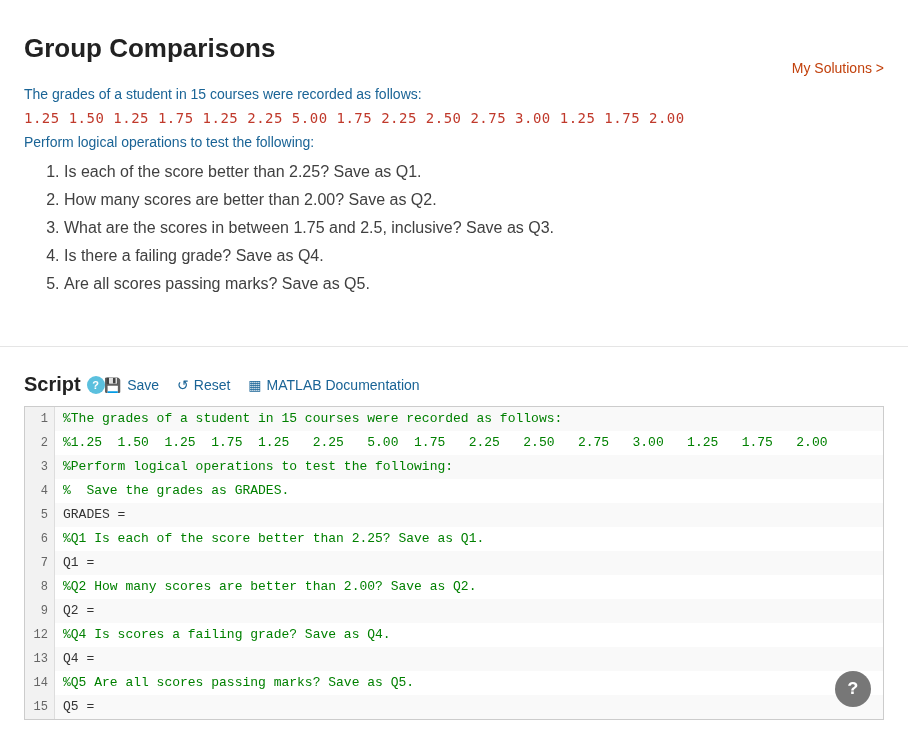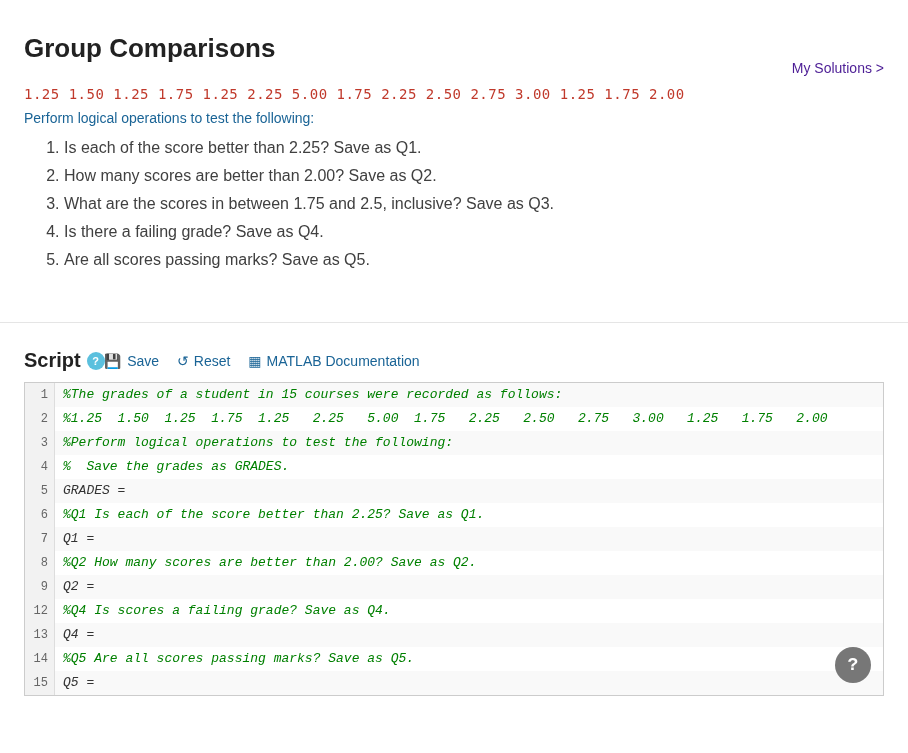--- a/index.html
+++ b/index.html
@@ -15,21 +15,21 @@
       justify-content: space-between;
       align-items: center;
       padding: 20px 24px 10px 24px;
     }
     .page-title {
       font-size: 26px;
       font-weight: bold;
       color: #222;
     }
     .my-solutions-link {
-      color: #4c1d95;
+      color: #c2410c;
       font-size: 14px;
       text-decoration: none;
       cursor: pointer;
       margin-top: 40px;
     }
     .content-area {
       padding: 0 24px 20px 24px;
     }
     .description-text {
       color: #1a6496;
@@ -137,21 +137,20 @@
       border-right: 1px solid #ddd;
       user-select: none;
       font-size: 12px;
       line-height: 20px;
     }
     .line-content {
       padding: 2px 8px;
       line-height: 20px;
       white-space: pre;
       flex: 1;
-      font-style: italic;
     }
     .comment { color: #008000; }
     .normal { color: #333; }
     .help-circle {
       position: absolute;
       bottom: 12px;
       right: 12px;
       width: 36px;
       height: 36px;
       border-radius: 50%;
@@ -172,20 +171,21 @@
   </style>
 </head>
 <body>
 
 <div class="header">
   <h1 class="page-title">Group Comparisons</h1>
   <a class="my-solutions-link">My Solutions &gt;</a>
 </div>
 
 <div class="content-area">
+  <p class="description-text">The grades of a student in 15 courses were recorded as follows:</p>
   <p class="grades-line">1.25  1.50  1.25  1.75  1.25   2.25   5.00  1.75   2.25   2.50   2.75   3.00   1.25   1.75   2.00</p>
   <p class="perform-text">Perform logical operations to test the following:</p>
 
   <ol class="task-list" id="task-list-container">
   <li>Is each of the score better than 2.25? Save as Q1.</li>
       <li>How many scores are better than 2.00? Save as Q2.</li>
       <li>What are the scores in between 1.75 and 2.5, inclusive?  Save as Q3.</li>
       <li>Is there a failing grade? Save as Q4.</li>
       <li>Are all scores passing marks? Save as Q5.</li>
     </ol>

